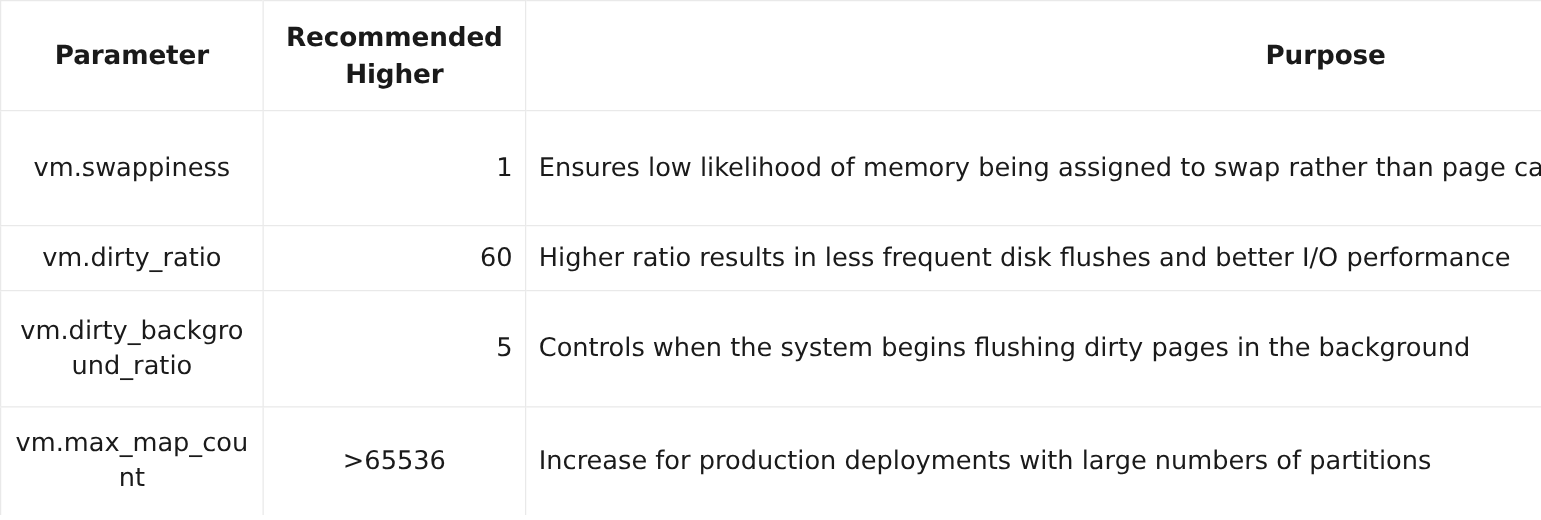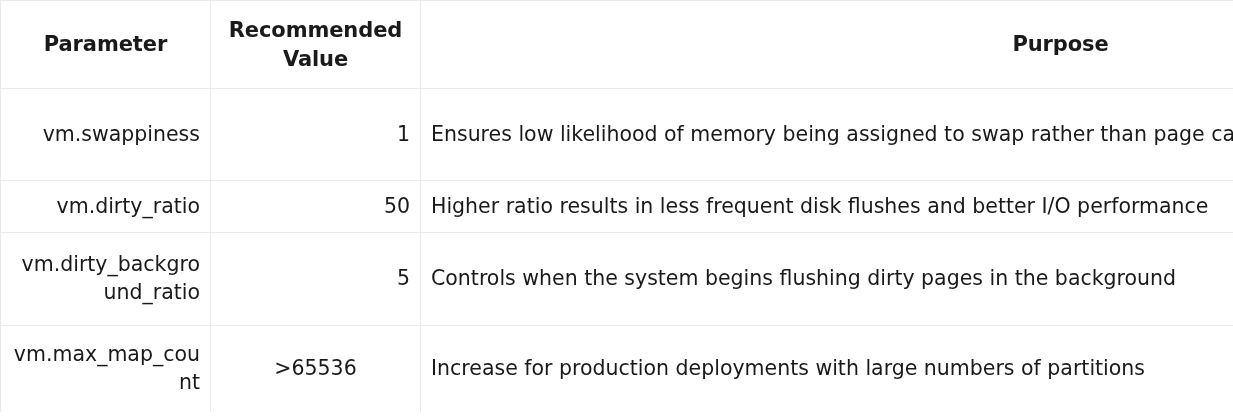--- a/index.html
+++ b/index.html
@@ -60,21 +60,21 @@
     font-size: 21px;
     letter-spacing: -0.1px;
   }
 
   table.param-table thead th.th-purpose {
     
     text-align: center;
   }
 
   td.cell-param {
-    text-align: right;
+    text-align: center;
   }
   td.cell-value-num {
     text-align: right;
   }
   td.cell-value-text {
     text-align: center;
   }
   td.cell-purpose {
     text-align: left;
     white-space: normal;
@@ -92,33 +92,33 @@
 <div class="table-viewport">
   <table class="param-table">
     <colgroup>
       <col class="c-param">
       <col class="c-value">
       <col class="c-purpose">
     </colgroup>
     <thead>
       <tr>
         <th class="th-param">Parameter</th>
-        <th class="th-value">Recommended Value</th>
+        <th class="th-value">Recommended Higher</th>
         <th class="th-purpose">Purpose</th>
       </tr>
     </thead>
     <tbody>
       <tr class="row-h2">
         <td class="cell-param">vm.swappiness</td>
         <td class="cell-value-num">1</td>
         <td class="cell-purpose">Ensures low likelihood of memory being assigned to swap rather than page cache[11][12]</td>
       </tr>
       <tr class="row-h1">
         <td class="cell-param">vm.dirty_ratio</td>
-        <td class="cell-value-num">50</td>
+        <td class="cell-value-num">60</td>
         <td class="cell-purpose">Higher ratio results in less frequent disk flushes and better I/O performance</td>
       </tr>
       <tr class="row-h3">
         <td class="cell-param">vm.dirty_background_ratio</td>
         <td class="cell-value-num">5</td>
         <td class="cell-purpose">Controls when the system begins flushing dirty pages in the background</td>
       </tr>
       <tr class="row-h4">
         <td class="cell-param">vm.max_map_count</td>
         <td class="cell-value-text">&gt;65536</td>

